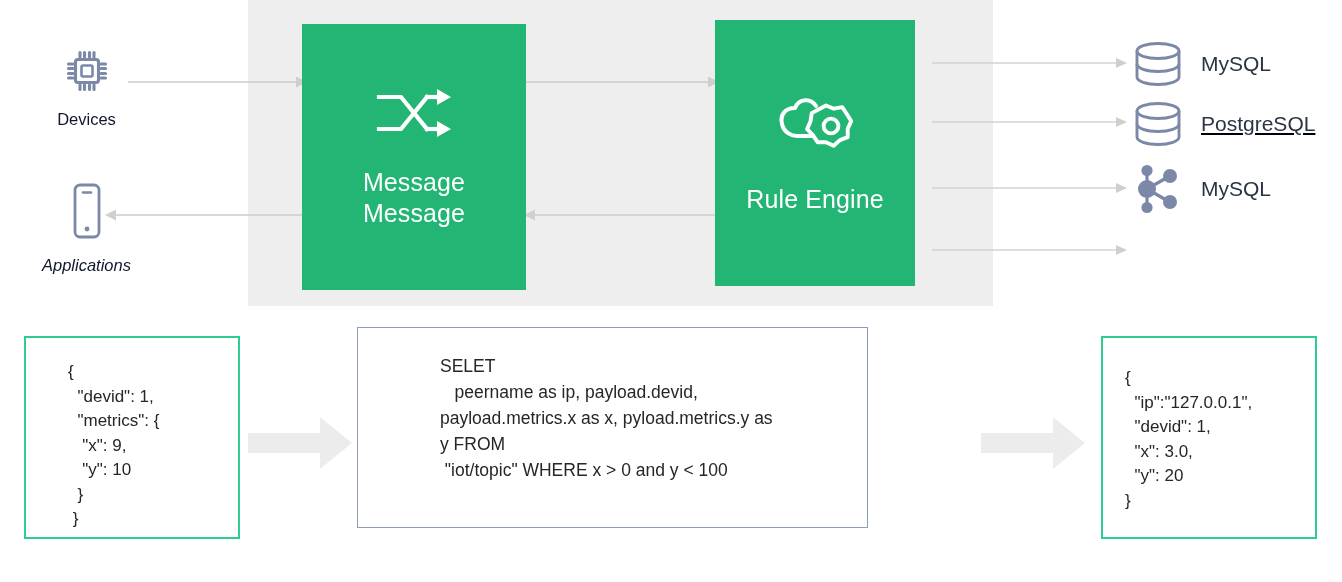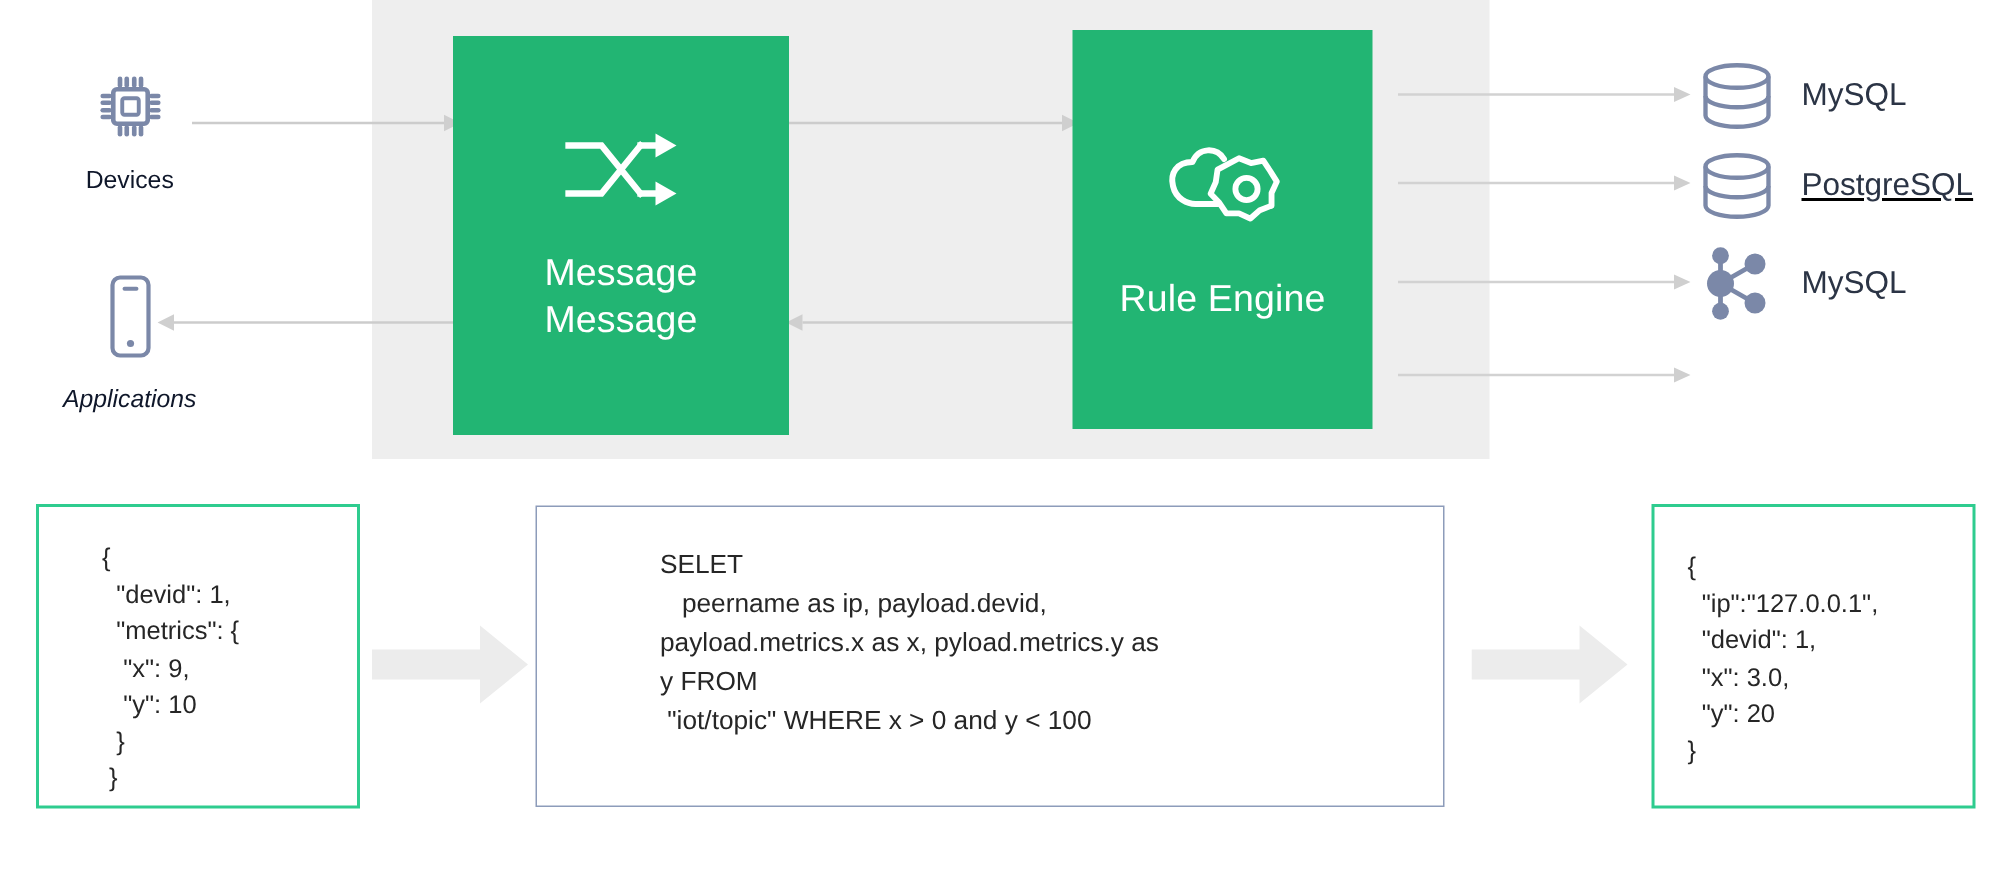--- a/index.html
+++ b/index.html
@@ -103,21 +103,21 @@
     font-family: "Liberation Sans", sans-serif;
     font-size: 17px;
     line-height: 24.5px;
     color: #262626;
     white-space: pre;
   }
 
   #json-in-box  { left: 24px;  top: 336px; width: 216px; height: 203px; }
   #json-in-box pre  { padding: 22px 0 0 42px; }
 
-  #sql-box      { left: 357px; top: 337px; width: 606px; height: 201px; }
+  #sql-box      { left: 357px; top: 327px; width: 511px; height: 201px; }
   #sql-box pre  { padding: 25px 0 0 82px; font-size: 17.5px; line-height: 26px; }
 
   #json-out-box { left: 1101px; top: 336px; width: 216px; height: 203px; }
   #json-out-box pre { padding: 28px 0 0 22px; }
 
   
   .block-arrow { position: absolute; }
   #block-arrow-1 { left: 248px;  top: 415px; }
   #block-arrow-2 { left: 981px;  top: 415px; }
 </style>

